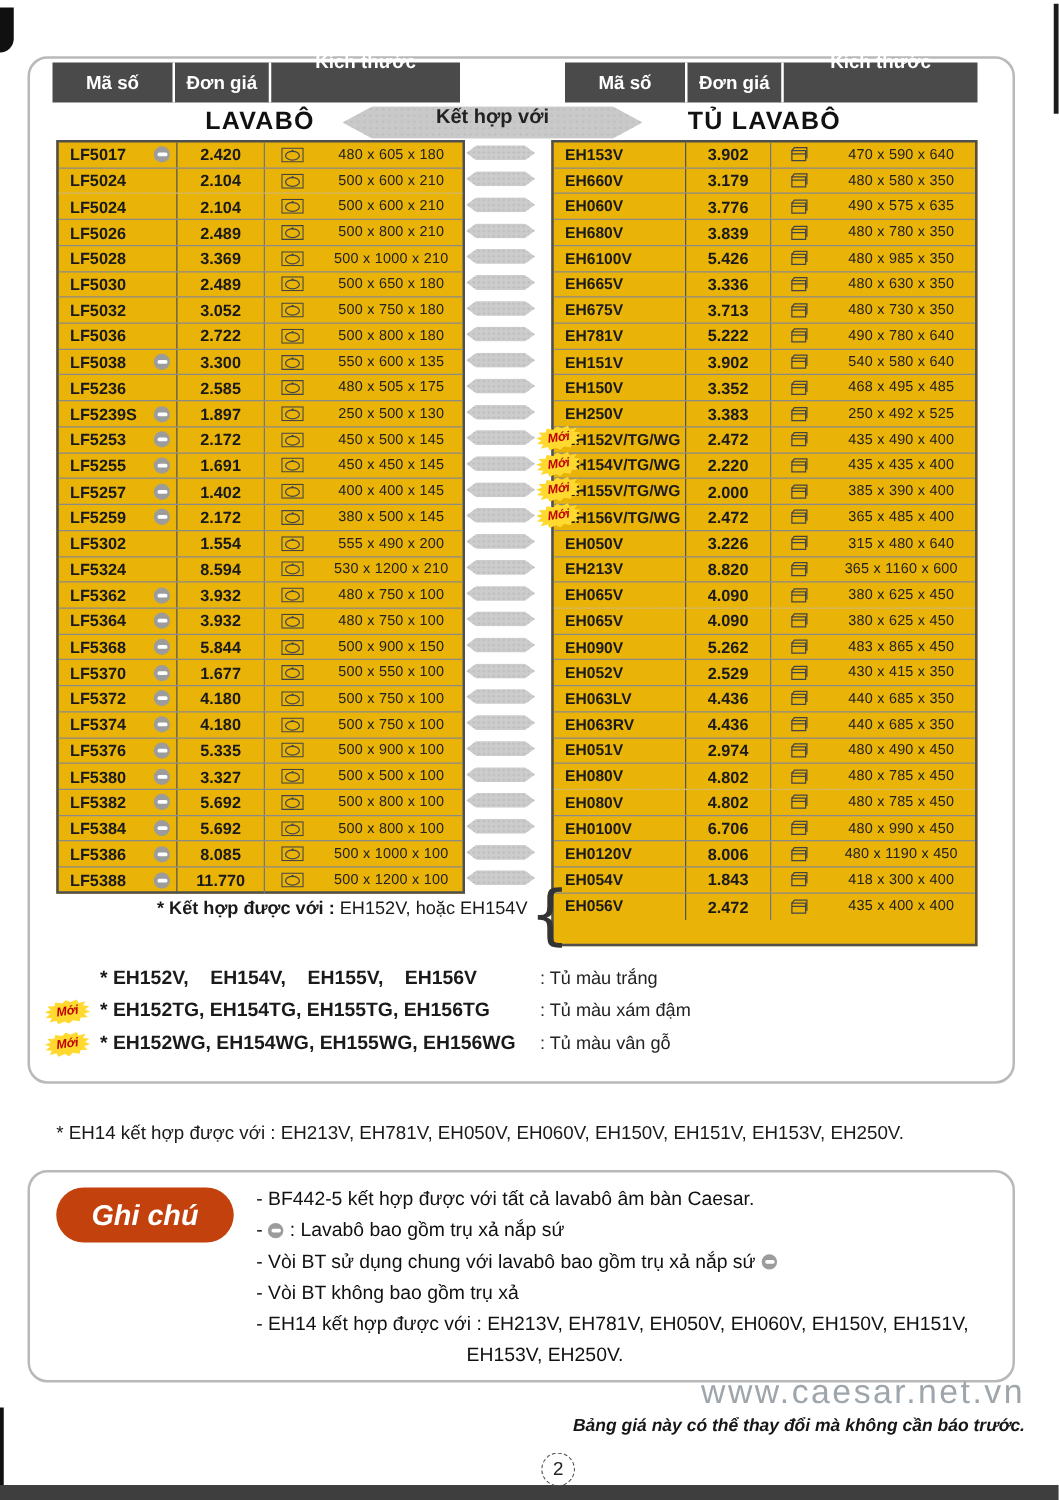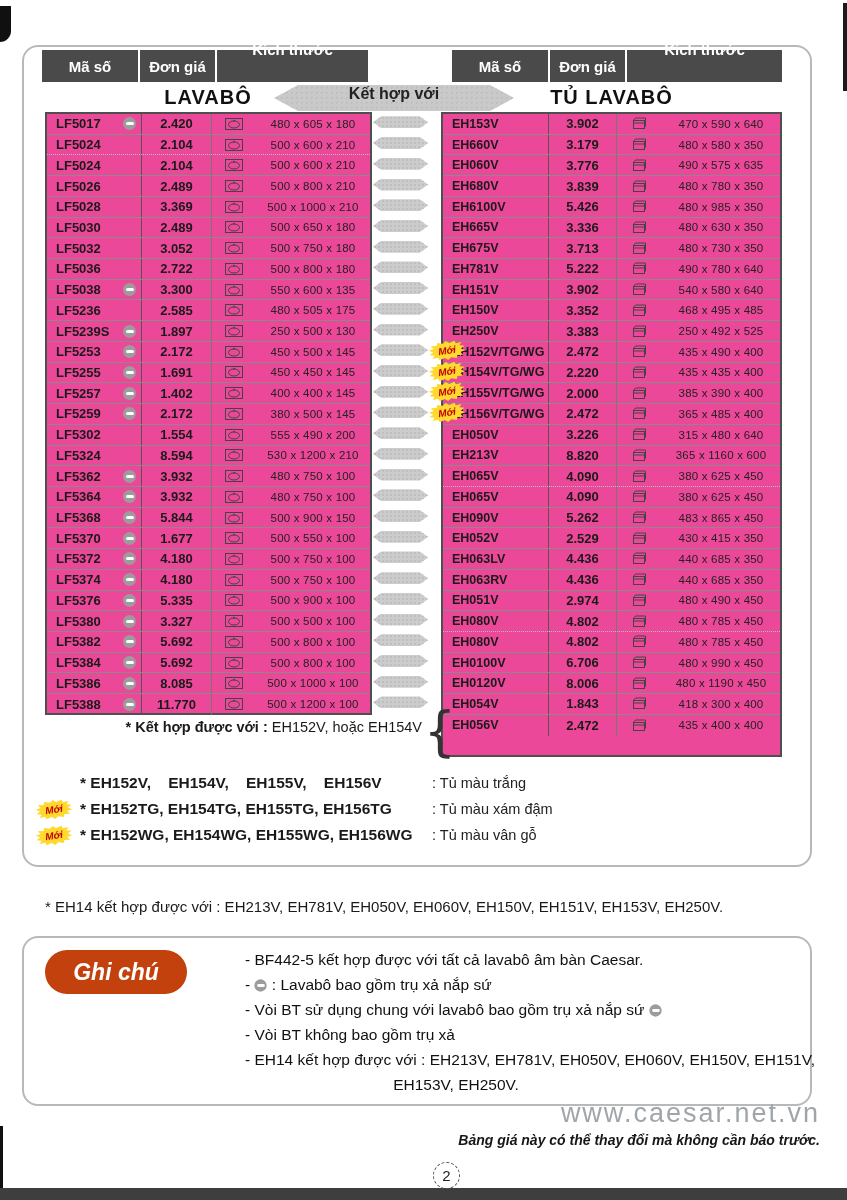--- a/index.html
+++ b/index.html
@@ -31,21 +31,21 @@
   .sec-title{position:absolute;top:84px;height:26px;display:flex;align-items:center;justify-content:center;
     font-size:20px;font-weight:bold;letter-spacing:1px;color:#111;}
   .sec-title.left{left:45px;width:326px;}
   .sec-title.right{left:441px;width:341px;}
   .big-arrow{position:absolute;left:274px;top:85px;width:240px;height:26px;
     background:#c9c9c9;background-image:radial-gradient(#bdbdbd 1px,transparent 1px);background-size:5px 5px;
     clip-path:polygon(0 50%,10% 0,90% 0,100% 50%,90% 100%,10% 100%);
     display:flex;align-items:flex-start;justify-content:center;font-size:16px;font-weight:bold;color:#222;}
 
   
-  .ptable{position:absolute;top:112px;border:2px solid #4f4f4f;background:#ec4899;box-sizing:border-box;}
+  .ptable{position:absolute;top:112px;border:2px solid #4f4f4f;background:#eab308;box-sizing:border-box;}
   #left-table{left:45px;width:327px;height:603px;}
   #right-table{left:441px;width:341px;height:645px;}
   .trow{display:flex;align-items:center;height:20.72px;box-sizing:border-box;border-bottom:1px solid #8a8a8a;}
   .trow.dup-next{border-bottom:1px dotted #bdbdbd;}
   .trow:last-child{border-bottom:none;}
   .cell{height:100%;display:flex;align-items:center;box-sizing:border-box;}
   .cell.code{font-weight:bold;font-size:13px;padding-left:9px;justify-content:space-between;padding-right:5px;border-right:1.5px solid #555;}
   #left-table .cell.code{width:95px;}
   #right-table .cell.code{width:106px;font-size:12.5px;}
   .cell.price{justify-content:center;font-weight:bold;font-size:13px;border-right:1px solid #777;}
@@ -85,21 +85,21 @@
   .legend-desc{font-size:14.5px;color:#222;white-space:pre;}
 
   
   .eh14-note{position:absolute;left:45px;top:898px;font-size:15px;white-space:nowrap;}
   .eh14-note .b{font-weight:normal;}
 
   
   .pill{position:absolute;left:45px;top:950px;width:142px;height:44px;border-radius:23px;background:#c2410c;
     display:flex;align-items:center;justify-content:center;color:#fff;font-weight:bold;font-style:italic;font-size:23px;}
   #notes-list{position:absolute;left:205px;top:947px;width:592px;font-size:15.5px;line-height:25px;color:#111;}
-  .note-line{white-space:nowrap;margin-left:40px;}
+  .note-line{white-space:nowrap;}
   .note-line .wrap2{display:block;text-align:center;padding-right:130px;}
 
   
   .website{position:absolute;right:27px;top:1098px;font-size:27px;color:#9ea6ac;letter-spacing:2px;}
   .disclaimer{position:absolute;right:27px;top:1132px;font-size:14px;font-weight:bold;font-style:italic;color:#161616;}
   .page-circle{position:absolute;left:433px;top:1162px;width:27px;height:27px;border:1.5px dashed #555;border-radius:50%;
     display:flex;align-items:center;justify-content:center;font-size:15px;color:#222;box-sizing:border-box;}
 </style>
 </head>
 <body>

